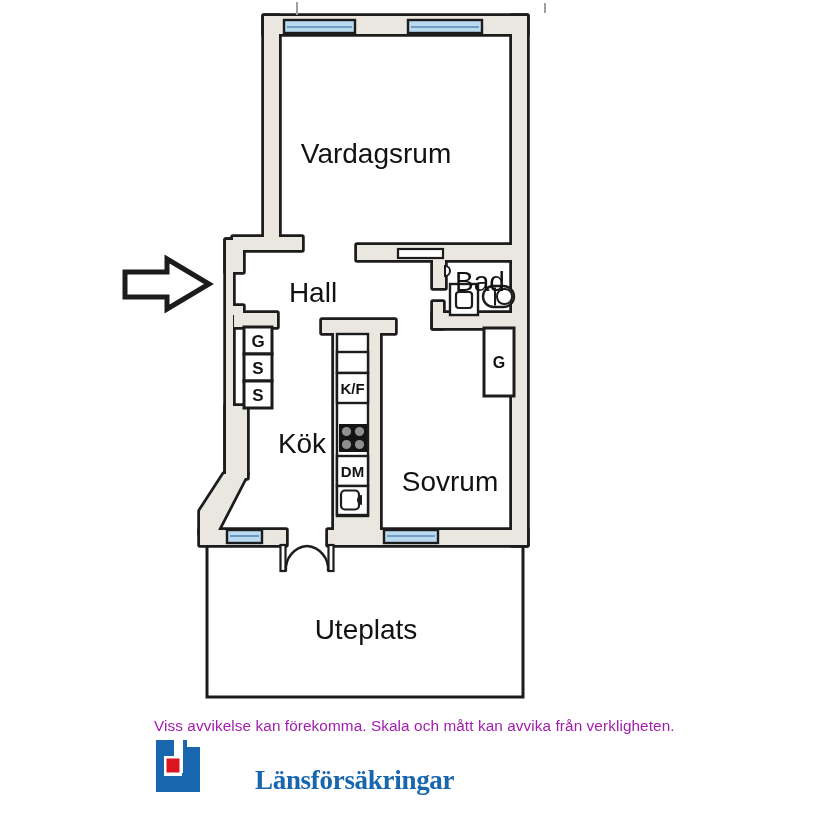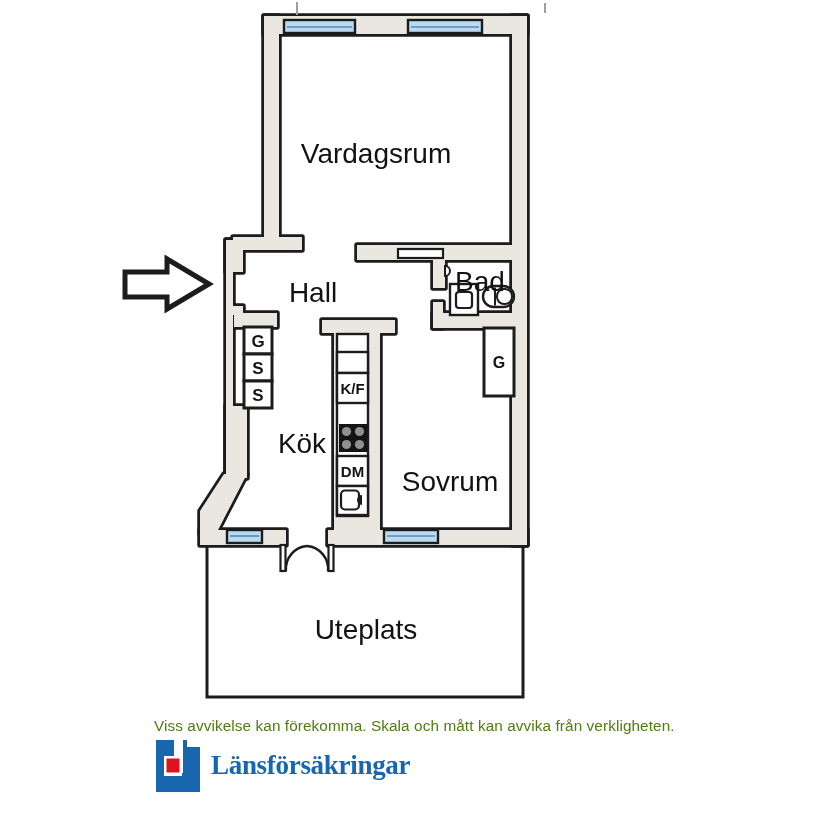--- a/index.html
+++ b/index.html
@@ -12,23 +12,23 @@
   .floor{fill:#ffffff;stroke:none;}
   .furn{fill:#ffffff;stroke:var(--line,#1c1c1c);}
   .win{fill:var(--window-blue,#badaf0);stroke:var(--line,#1c1c1c);stroke-width:2.4;}
   .winline{stroke:var(--window-line,#5d89b8);stroke-width:1.7;fill:none;}
   .roomlbl{font-size:28px;fill:#121212;text-anchor:middle;}
   .smlbl{font-size:17px;font-weight:bold;fill:#121212;text-anchor:middle;}
   .applbl{font-size:15px;font-weight:bold;fill:#121212;text-anchor:middle;}
   .arc{fill:none;stroke:var(--line,#1c1c1c);stroke-width:2.4;}
   .tick{stroke:#9aa0a6;stroke-width:2;}
   
-  #disclaimer{position:absolute;left:154px;top:717px;font-size:15.3px;color:#4d7c0f;
+  #disclaimer{position:absolute;left:154px;top:717px;font-size:15.3px;color:#a21caf;
               letter-spacing:0.1px;}
-  #logo{position:absolute;left:156px;top:740px;display:flex;align-items:center;}
+  #logo{position:absolute;left:156px;top:740px;display:flex;align-items:flex-end;gap:44px;}
   #logo-text{margin-left:11px;margin-top:-4px;
              font-family:"Liberation Serif","DejaVu Serif",serif;
              font-weight:bold;color:var(--logo-blue,#1766ae);
              font-size:27px;line-height:26px;letter-spacing:-0.3px;}
 </style>
 </head>
 <body>
 
 <div id="stage">
 

